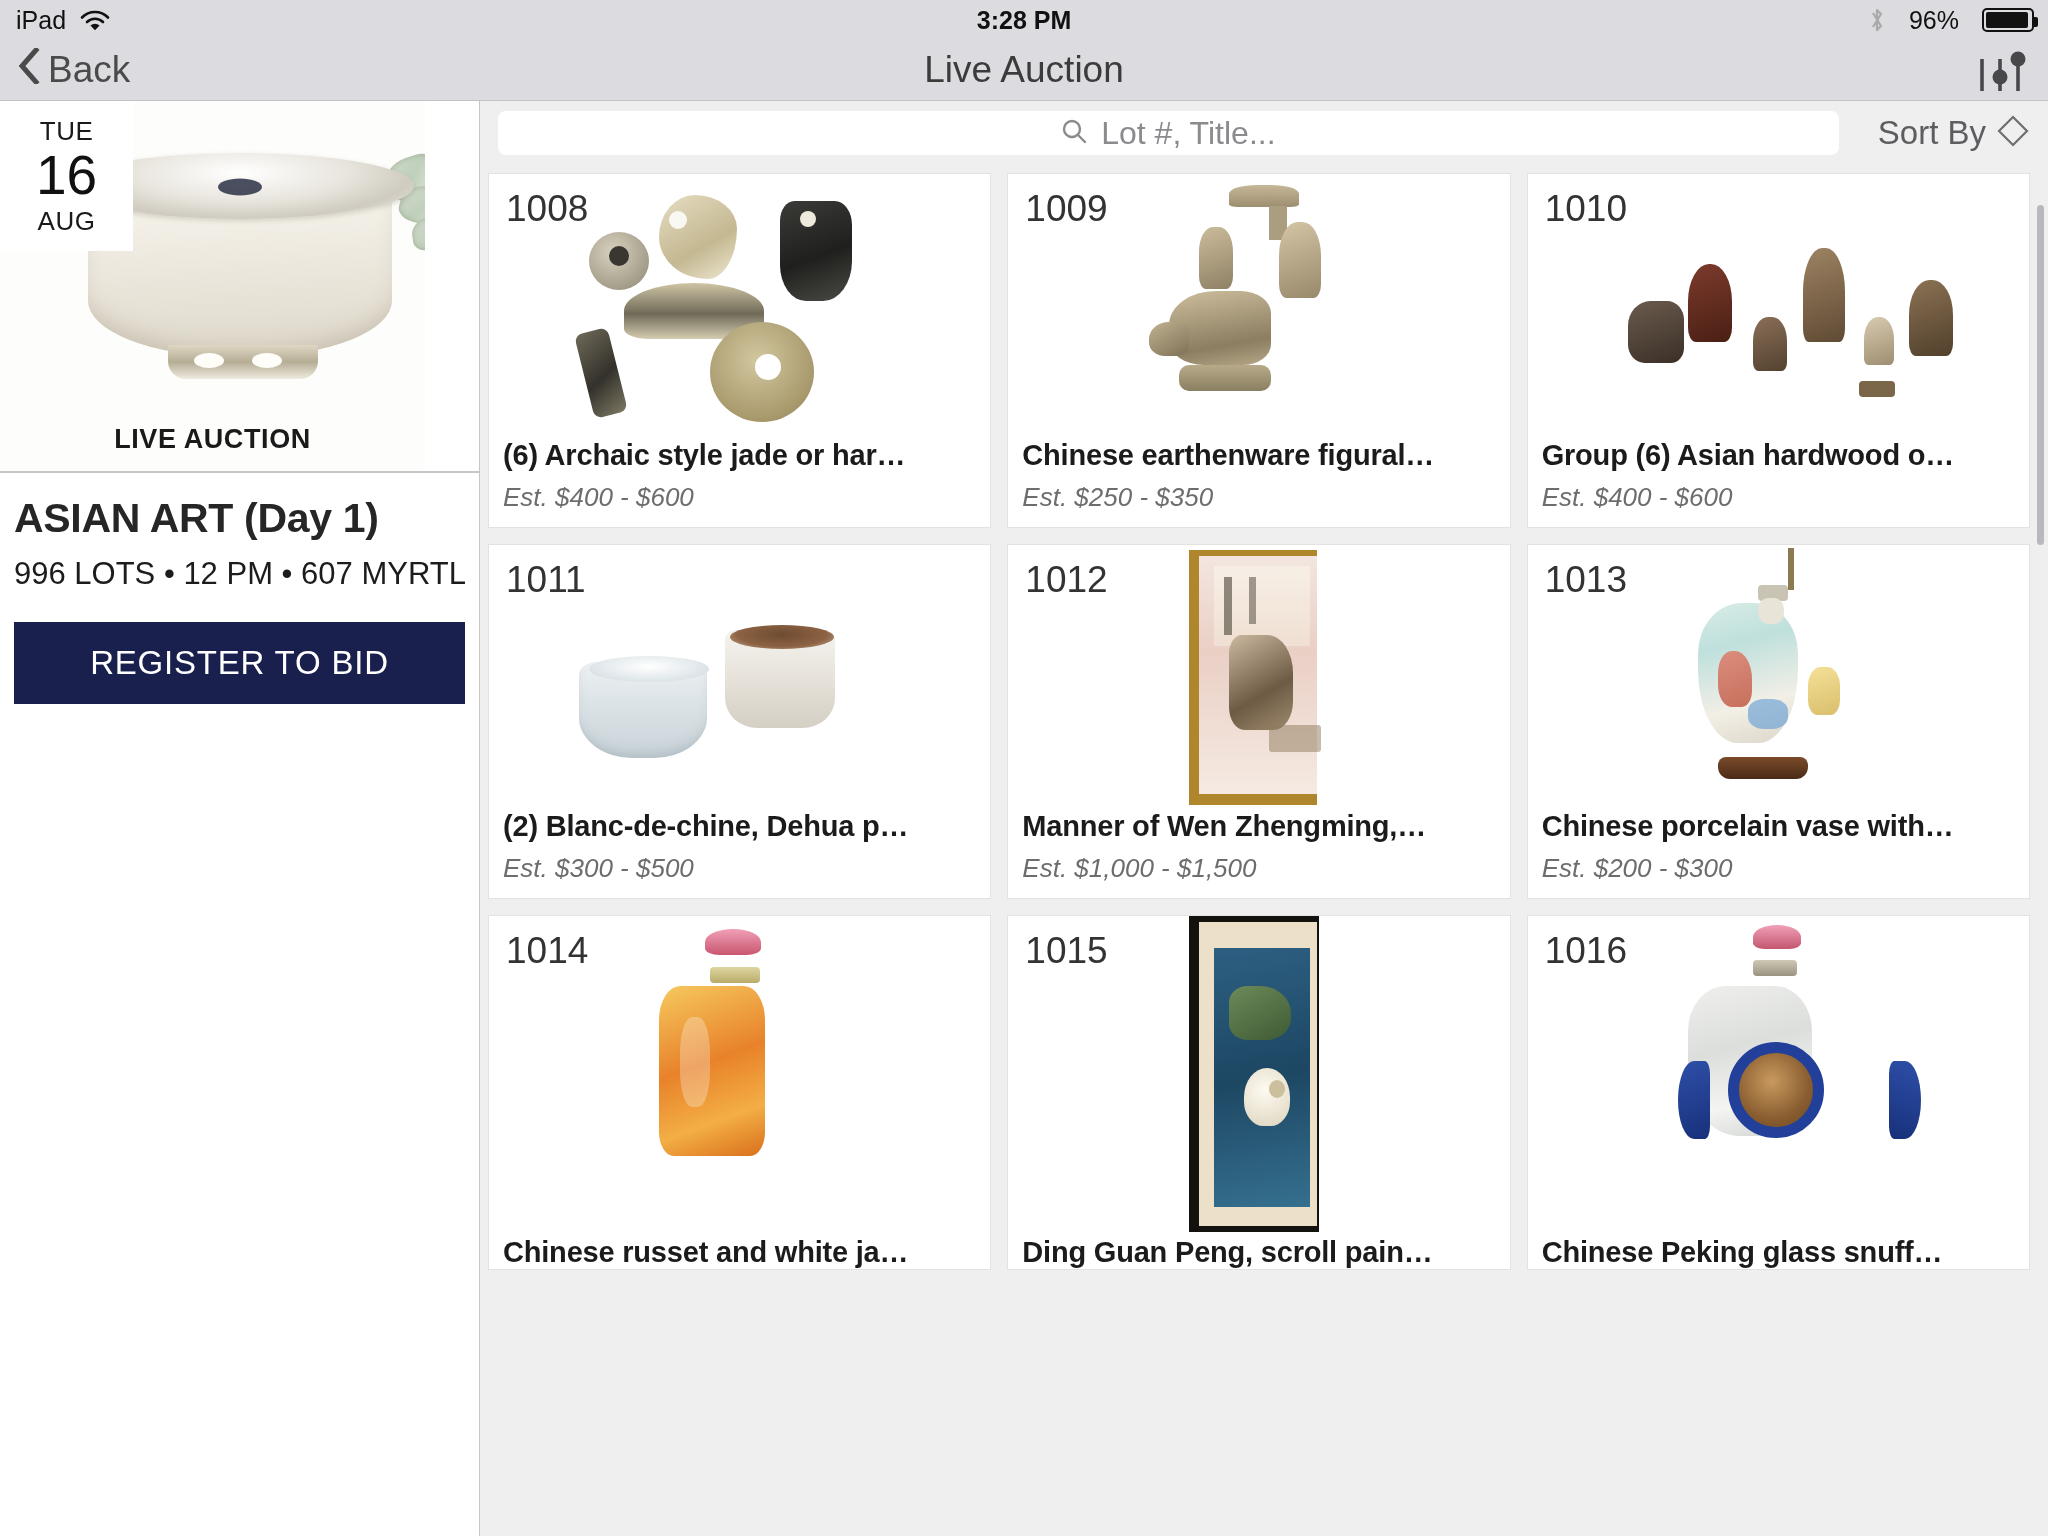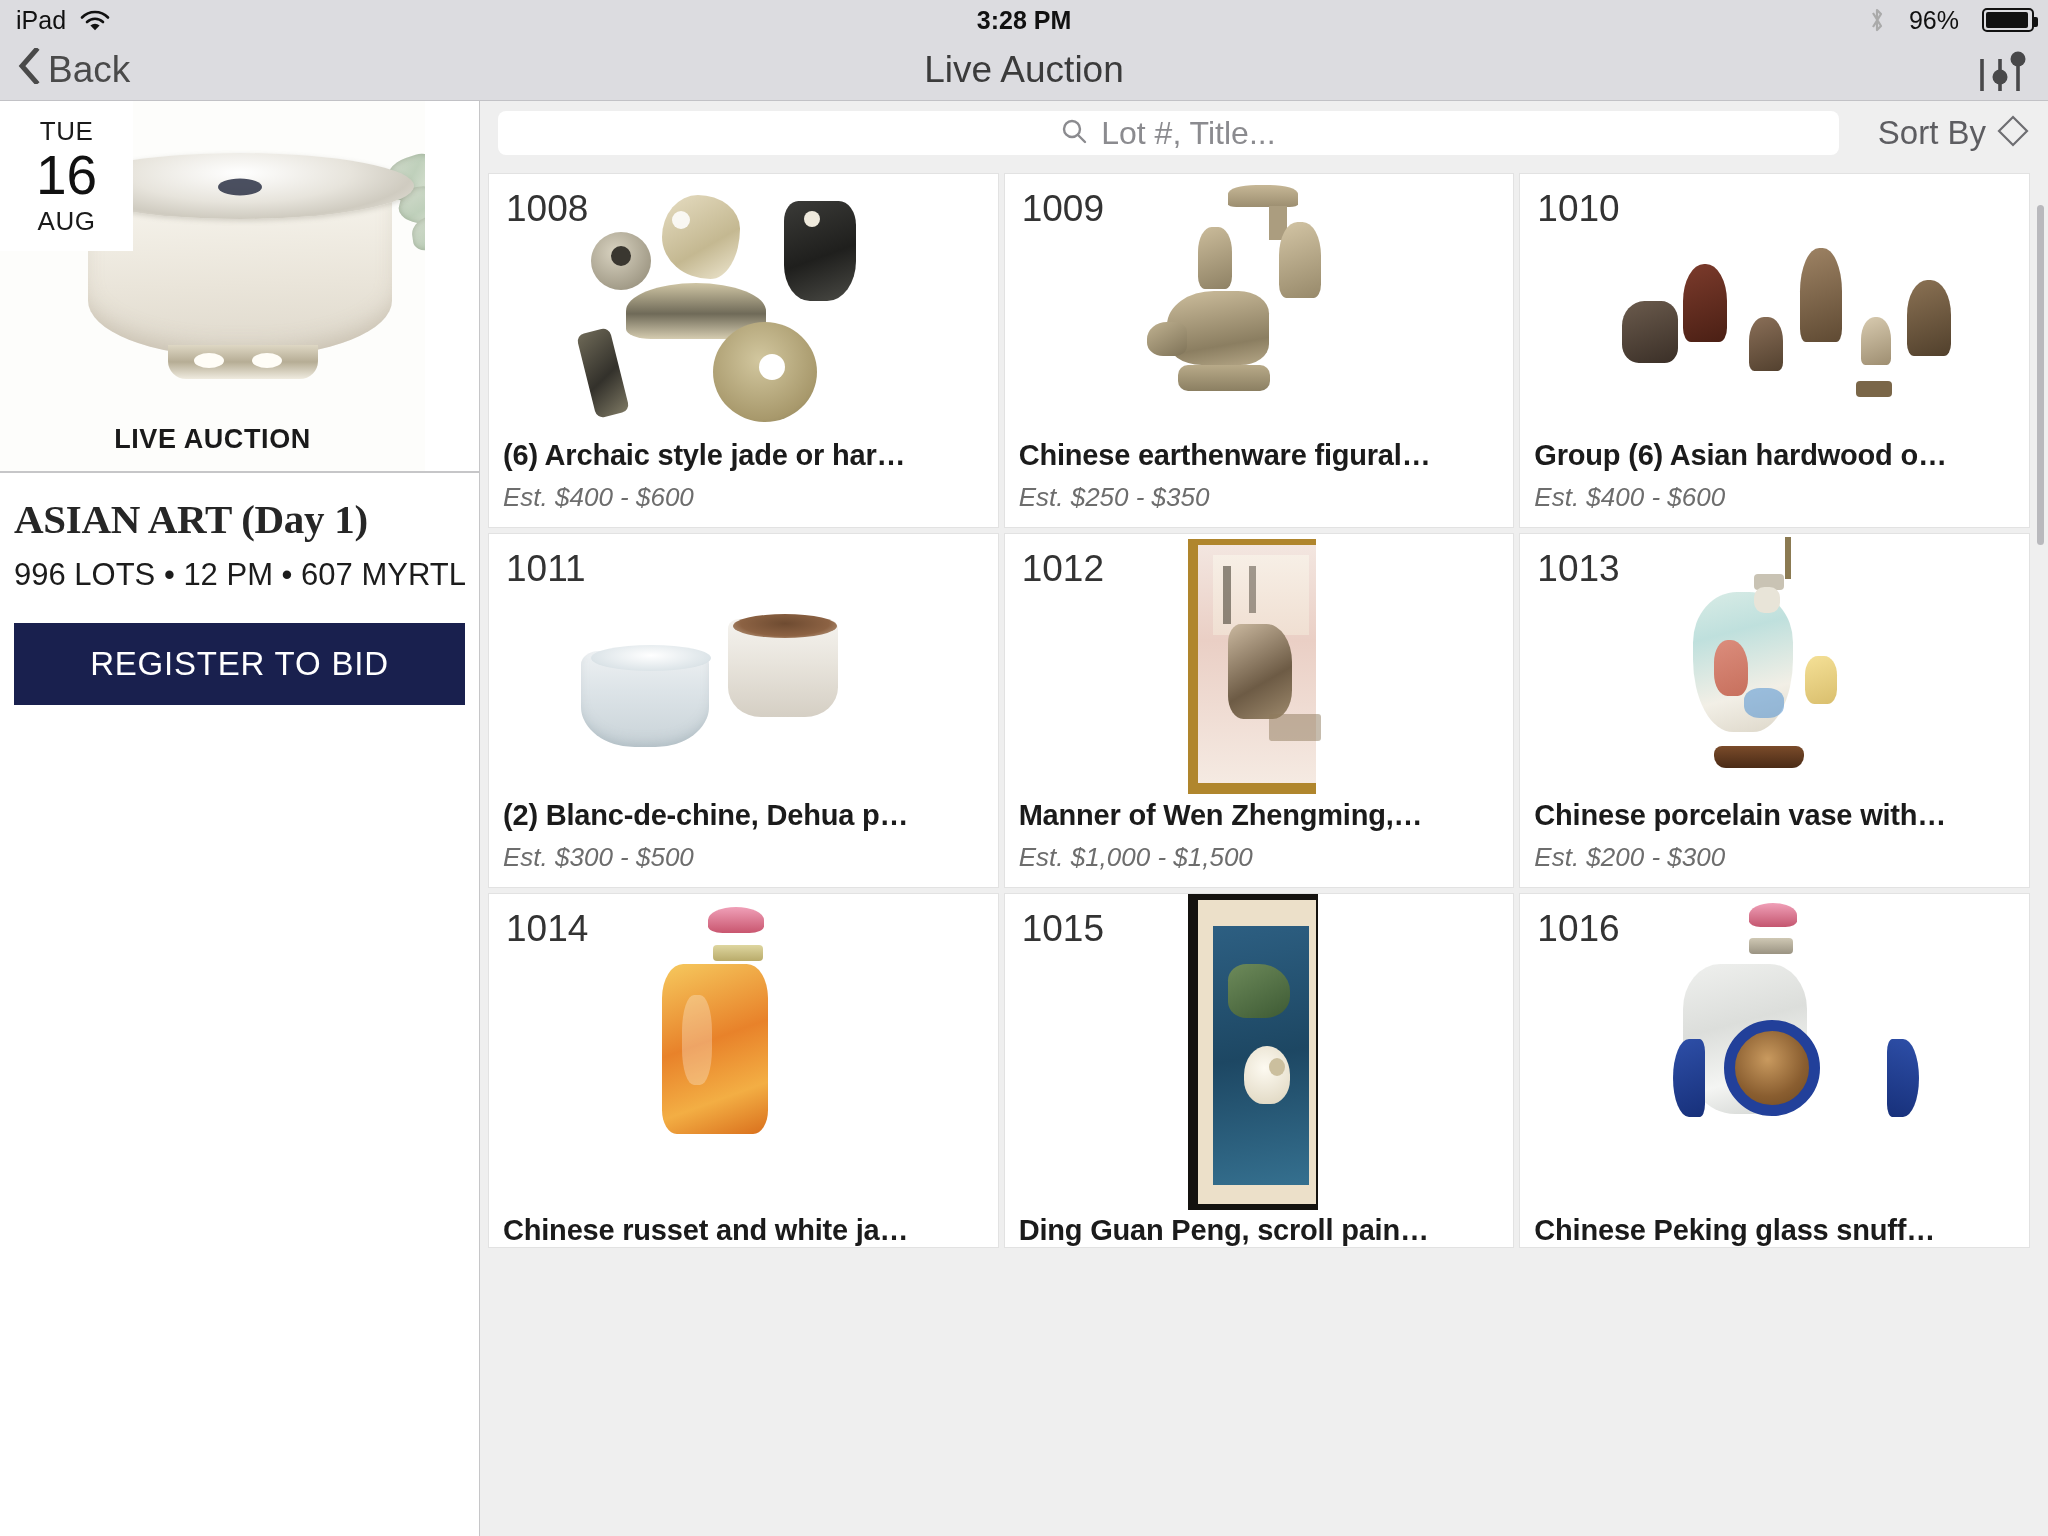--- a/index.html
+++ b/index.html
@@ -142,21 +142,20 @@
     position:absolute; bottom:0; left:0; width:100%;
     text-align:center; font-size:27px; letter-spacing:.6px;
     color:#1a1a1a; font-weight:600; padding-bottom:16px;
   }
   #sidebar-divider { height:2px; background:#c6c6c8; width:100%; }
 
   #auction-info { padding:22px 14px 0 14px; }
   #auction-title {
     font-size:41px; color:#262626; font-weight:700; letter-spacing:-.3px;
     white-space:nowrap;
-    font-family:Liberation Serif, serif;
   }
   #auction-meta {
     margin-top:14px; font-size:31px; color:#1c1c1c; font-weight:400;
     white-space:nowrap; overflow:hidden;
   }
   #register-button {
     margin:30px 14px 0 14px;
     height:82px; background:#19204e;
     display:flex; align-items:center; justify-content:center;
     color:#fff; font-size:33px; letter-spacing:.8px; font-weight:400;
@@ -185,21 +184,21 @@
   .diamond-icon { width:34px; height:34px; }
 
   
   #lot-grid-wrap {
     flex:1; overflow:hidden; position:relative;
     padding:0 0 0 0;
   }
   #lot-grid {
     display:grid;
     grid-template-columns:repeat(3, 1fr);
-    gap:5px;
+    gap:16px;
     padding:8px 18px 8px 8px;
     background:#efefef;
   }
   .lot-card {
     background:#fff; border:1px solid #e2e2e2;
     height:355px; position:relative; overflow:hidden;
     display:flex; flex-direction:column;
     cursor:pointer;
   }
   .lot-media { flex:1; position:relative; overflow:hidden; }

